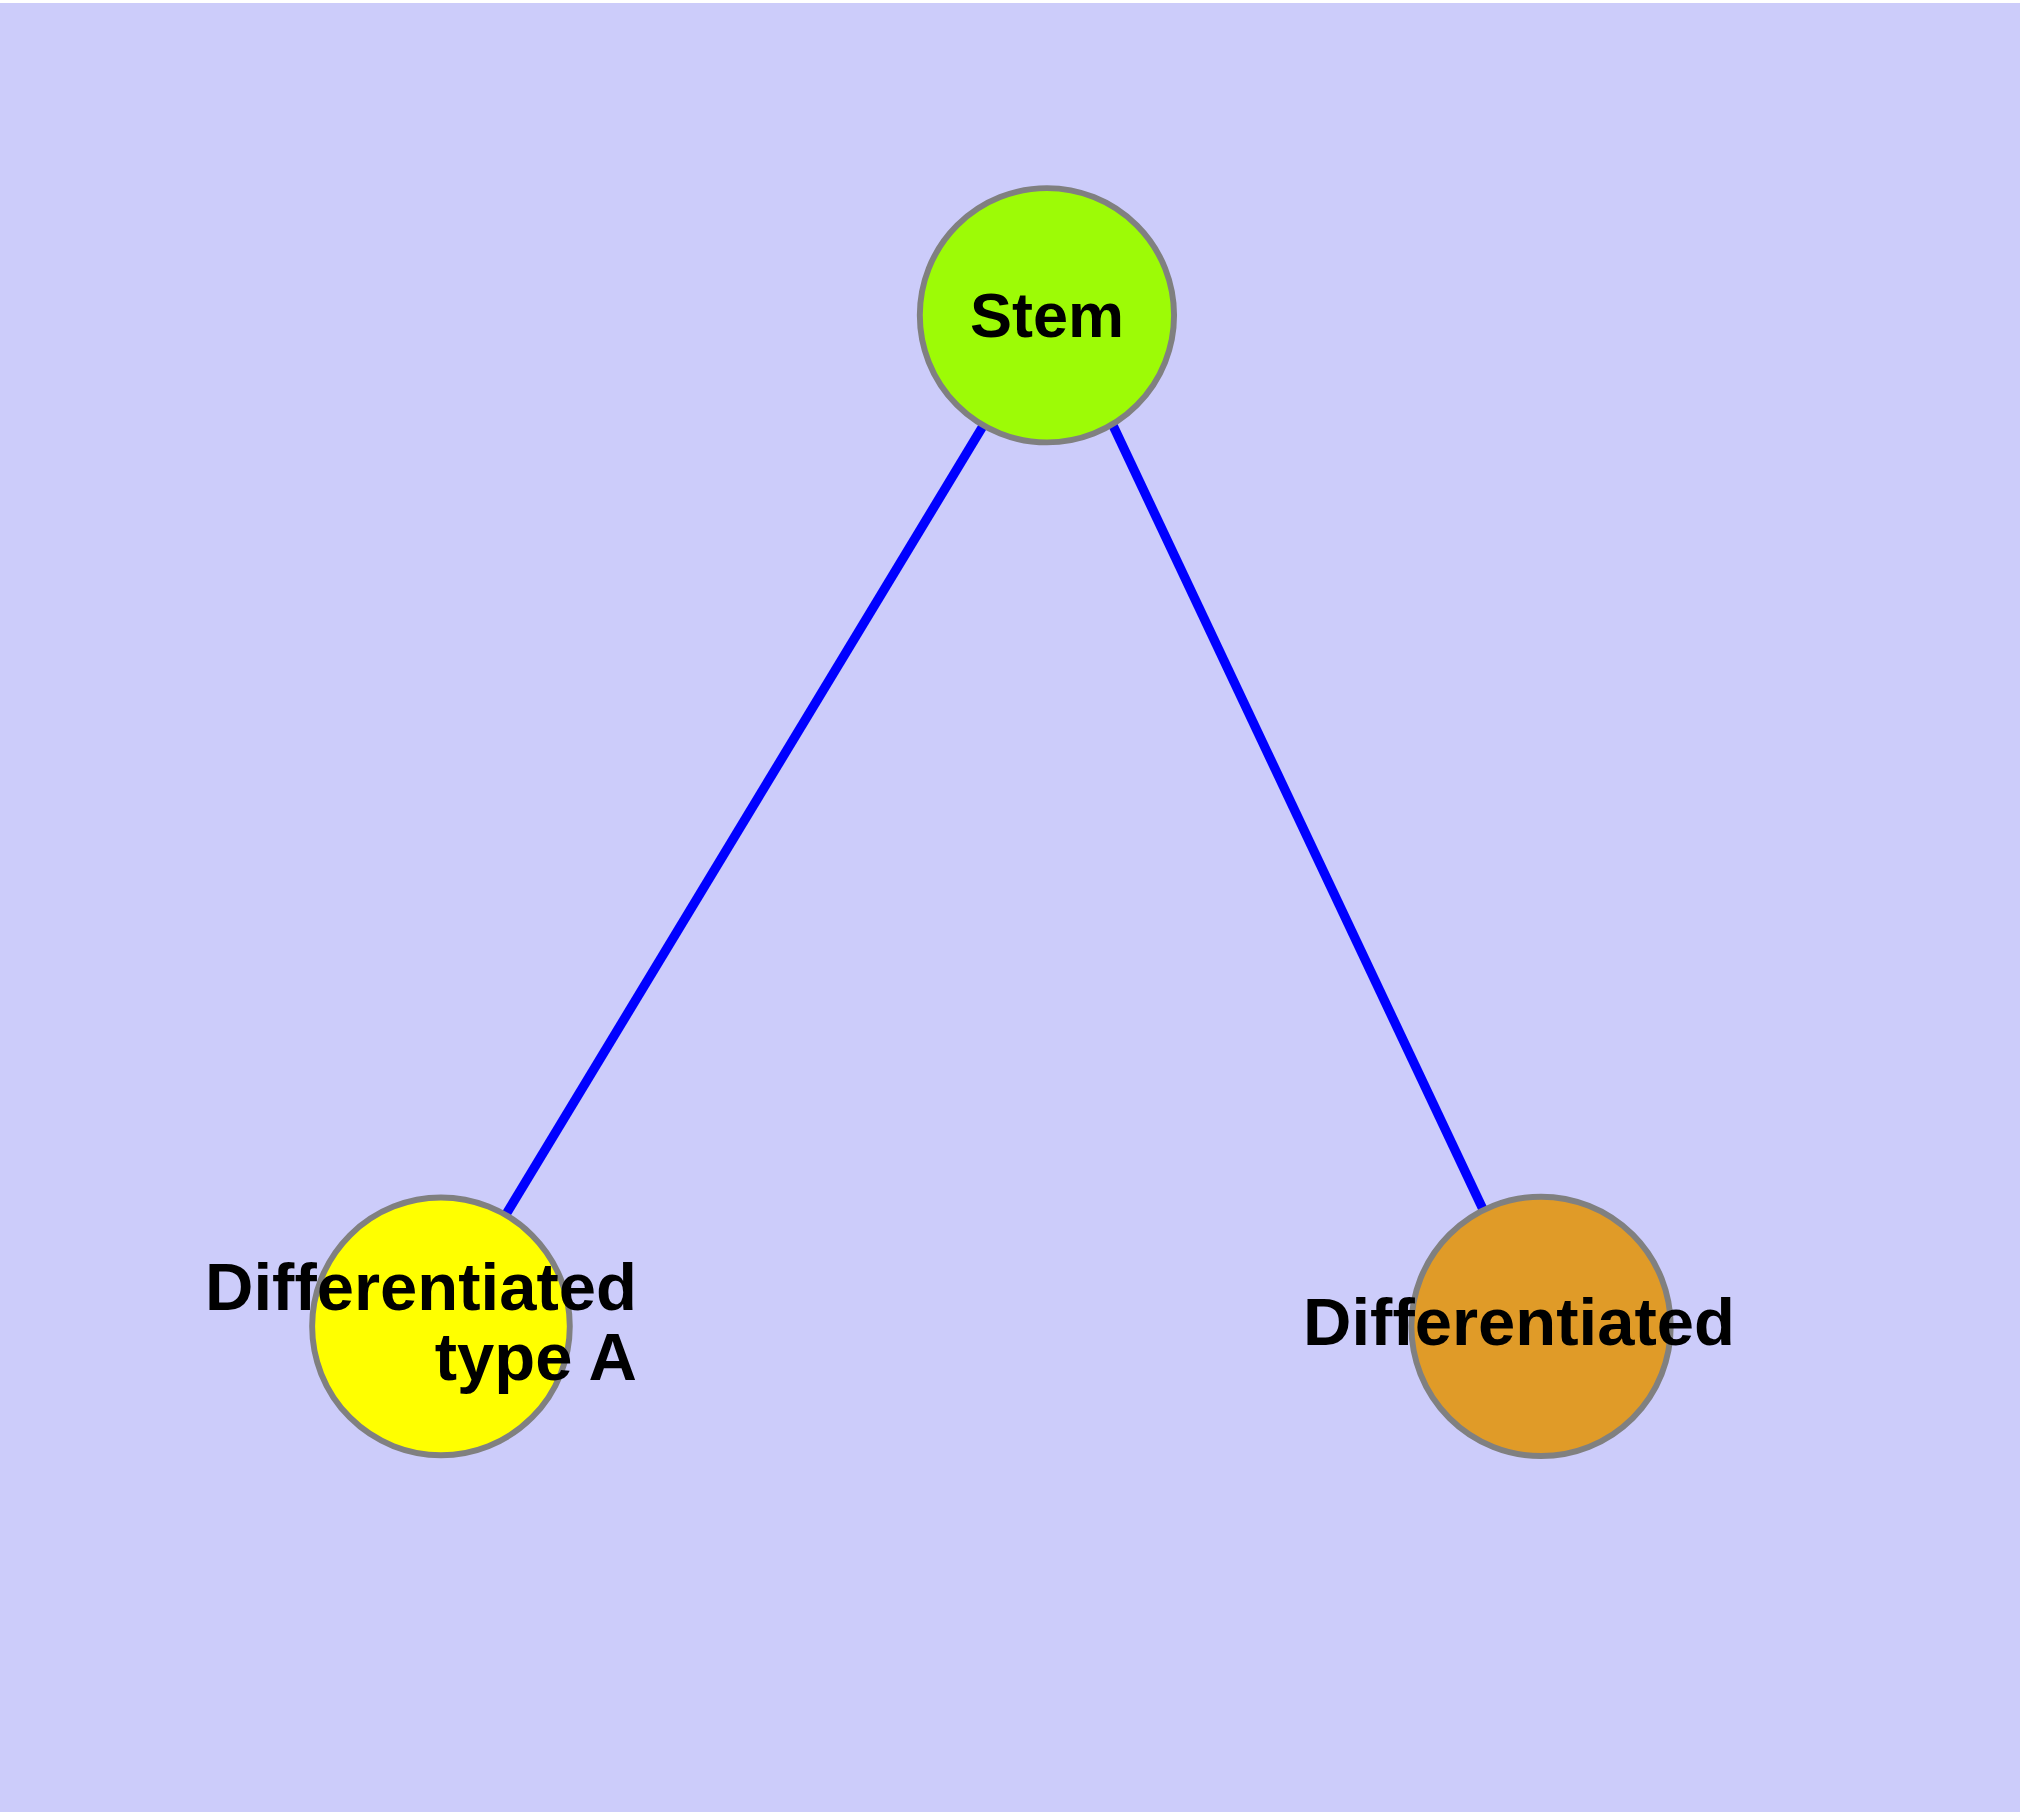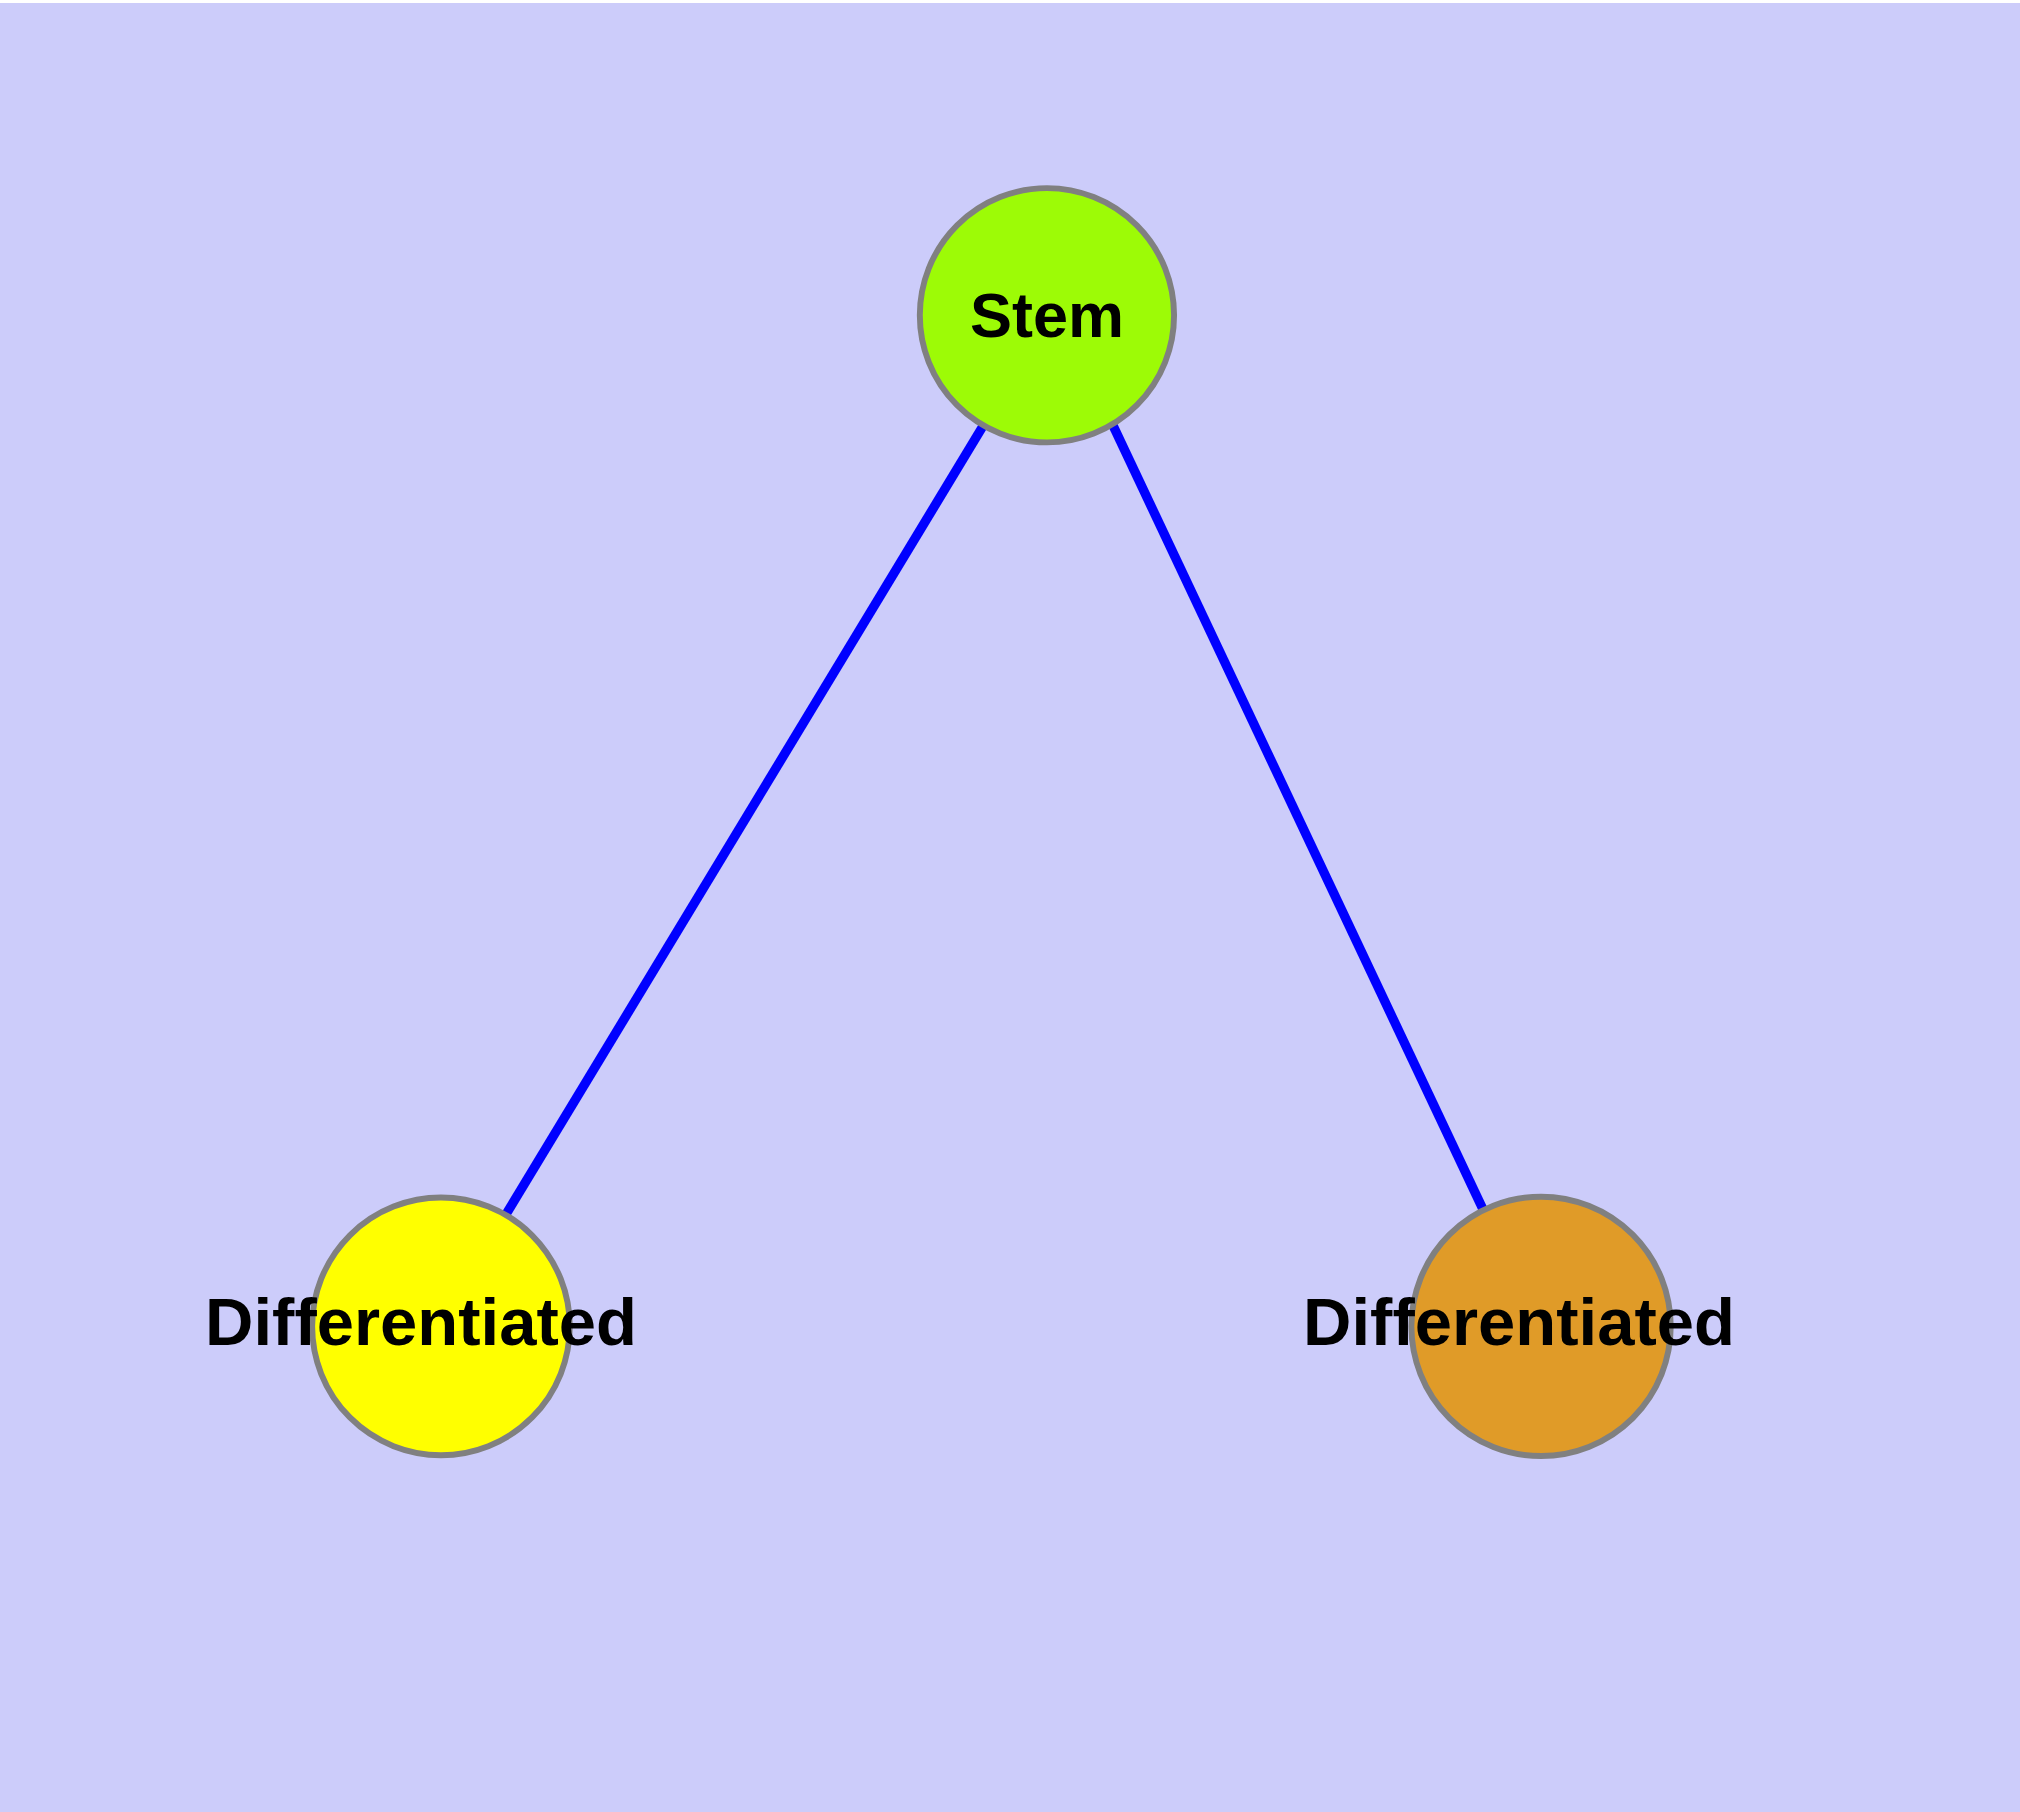--- a/index.html
+++ b/index.html
@@ -86,18 +86,18 @@
 
     <g>
       <circle class="node-circle" cx="1235" cy="372" r="150" fill="#9dfb06" style="stroke: rgb(128, 128, 128);"></circle>
       <circle class="node-circle" cx="520" cy="1565" r="152" fill="#ffff00" style="stroke: rgb(128, 128, 128);"></circle>
       <circle class="node-circle" cx="1818" cy="1565" r="153" fill="#e09b28" style="stroke: rgb(128, 128, 128);"></circle>
     </g>
   </svg>
 
   <div class="node-label" id="label-stem"><span>Stem</span></div>
 
-  <div class="node-label" id="label-type-a"><span>Differentiated</span><br></div>
+  <div class="node-label" id="label-type-a"><span>Differentiated</span><br><span>type A</span></div>
 
   <div class="node-label" id="label-type-b"><span>Differentiated</span><br></div>
 
 </div>
 
 
 </body></html>

